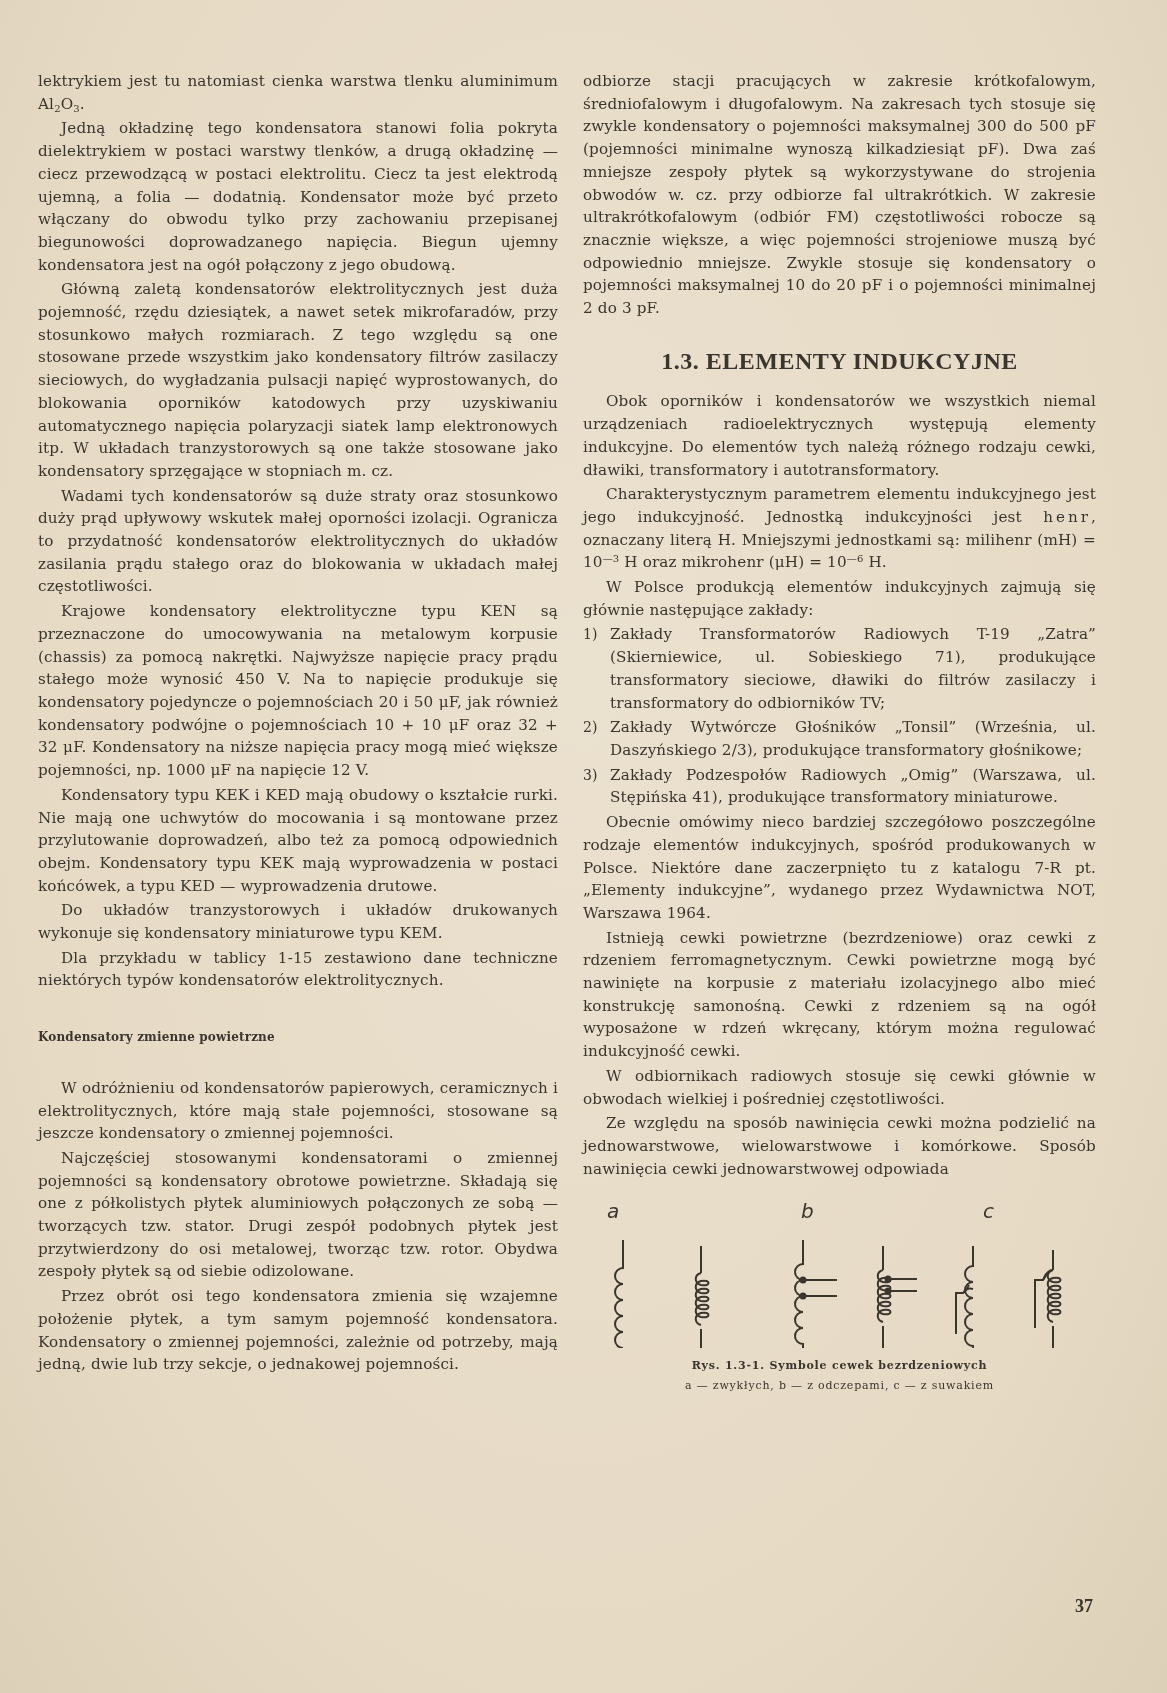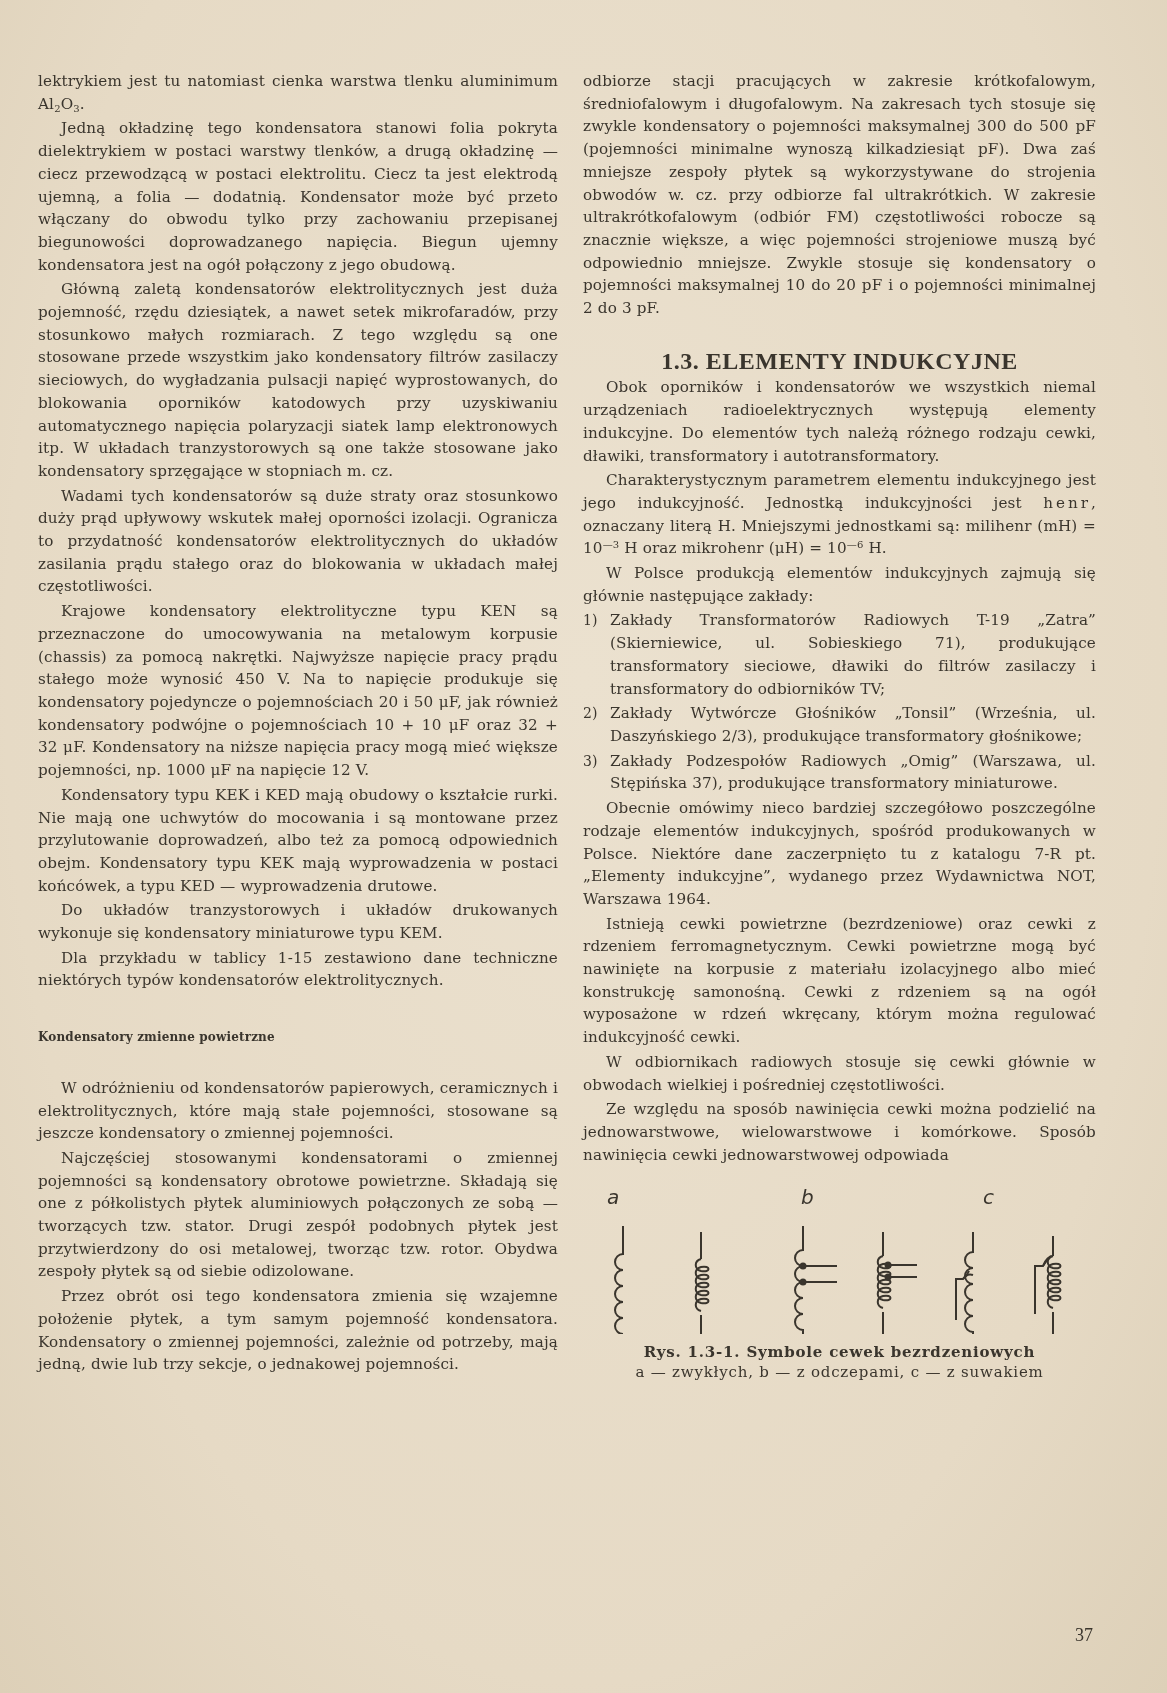--- a/index.html
+++ b/index.html
@@ -50,21 +50,21 @@
       font-weight: bold;
       font-size: 12px;
       margin: 34px 0 28px 0;
       text-indent: 0;
     }
     .chapter-head {
       font-family: "Liberation Serif", serif;
       font-weight: bold;
       font-size: 24px;
       text-align: center;
-      margin: 30px 0 4px 0;
+      margin: 30px 0 18px 0;
       letter-spacing: 0.5px;
       text-indent: 0;
     }
     .section-head {
       font-family: "Liberation Serif", serif;
       font-weight: bold;
       font-size: 20px;
       margin: 40px 0 24px 22px;
       letter-spacing: 0.4px;
       text-indent: 0;
@@ -99,35 +99,34 @@
       position: absolute;
       top: 2px;
       font-family: "DejaVu Sans", sans-serif;
       font-style: italic;
       font-size: 20px;
       font-weight: normal;
       color: #3a352d;
     }
     .caption {
       text-align: center;
-      font-size: 15px;
+      font-size: 11px;
       line-height: 20px;
       letter-spacing: 0.8px;
       margin-top: 8px;
     }
     .caption .cap-title { font-weight: bold; display: block; }
     .caption .cap-desc { display: block; }
     .page-number {
       position: absolute;
       left: 1075px;
       top: 1592px;
       font-size: 18px;
-      font-weight: normal;
+      font-weight: bold;
       font-family: "Liberation Serif", serif;
-      margin-top: 29px;
     }
   </style>
 </head>
 <body>
 
 <div class="page">
 
   <div class="col col-left">
     <p class="cont"><span>lektrykiem jest tu natomiast cienka warstwa tlenku aluminimum Al</span><sub>2</sub><span>O</span><sub>3</sub><span>.</span></p>
     <p>Jedną okładzinę tego kondensatora stanowi folia pokryta dielektrykiem w postaci warstwy tlenków, a drugą okładzinę — ciecz przewodzącą w postaci elektrolitu. Ciecz ta jest elektrodą ujemną, a folia — dodatnią. Kondensator może być przeto włączany do obwodu tylko przy zachowaniu przepisanej biegunowości doprowadzanego napięcia. Biegun ujemny kondensatora jest na ogół połączony z jego obudową.</p>
@@ -150,21 +149,21 @@
 
     <div class="chapter-head">1.3. ELEMENTY INDUKCYJNE</div>
 
     <p>Obok oporników i kondensatorów we wszystkich niemal urządzeniach radioelektrycznych występują elementy indukcyjne. Do elementów tych należą różnego rodzaju cewki, dławiki, transformatory i autotransformatory.</p>
     <p><span>Charakterystycznym parametrem elementu indukcyjnego jest jego indukcyjność. Jednostką indukcyjności jest </span><span class="spaced">henr</span><span>, oznaczany literą H. Mniejszymi jednostkami są: milihenr (mH) = 10</span><sup>—3</sup><span> H oraz mikrohenr (μH) = 10</span><sup>—6</sup><span> H.</span></p>
     <p>W Polsce produkcją elementów indukcyjnych zajmują się głównie następujące zakłady:</p>
 
     <ol class="list">
       <li><span class="num">1)</span><span>Zakłady Transformatorów Radiowych T-19 „Zatra” (Skierniewice, ul. Sobieskiego 71), produkujące transformatory sieciowe, dławiki do filtrów zasilaczy i transformatory do odbiorników TV;</span></li>
       <li><span class="num">2)</span><span>Zakłady Wytwórcze Głośników „Tonsil” (Września, ul. Daszyńskiego 2/3), produkujące transformatory głośnikowe;</span></li>
-      <li><span class="num">3)</span><span>Zakłady Podzespołów Radiowych „Omig” (Warszawa, ul. Stępińska 37), produkujące transformatory miniaturowe.</span></li>
+      <li><span class="num">3)</span><span>Zakłady Podzespołów Radiowych „Omig” (Warszawa, ul. Stępińska 41), produkujące transformatory miniaturowe.</span></li>
     </ol>
 
     <p>Obecnie omówimy nieco bardziej szczegółowo poszczególne rodzaje elementów indukcyjnych, spośród produkowanych w Polsce. Niektóre dane zaczerpnięto tu z katalogu 7-R pt. „Elementy indukcyjne”, wydanego przez Wydawnictwa NOT, Warszawa 1964.</p>
 
 
     <p>Istnieją cewki powietrzne (bezrdzeniowe) oraz cewki z rdzeniem ferromagnetycznym. Cewki powietrzne mogą być nawinięte na korpusie z materiału izolacyjnego albo mieć konstrukcję samonośną. Cewki z rdzeniem są na ogół wyposażone w rdzeń wkręcany, którym można regulować indukcyjność cewki.</p>
     <p>W odbiornikach radiowych stosuje się cewki głównie w obwodach wielkiej i pośredniej częstotliwości.</p>
     <p>Ze względu na sposób nawinięcia cewki można podzielić na jednowarstwowe, wielowarstwowe i komórkowe. Sposób nawinięcia cewki jednowarstwowej odpowiada</p>
 
     <div class="figure">

